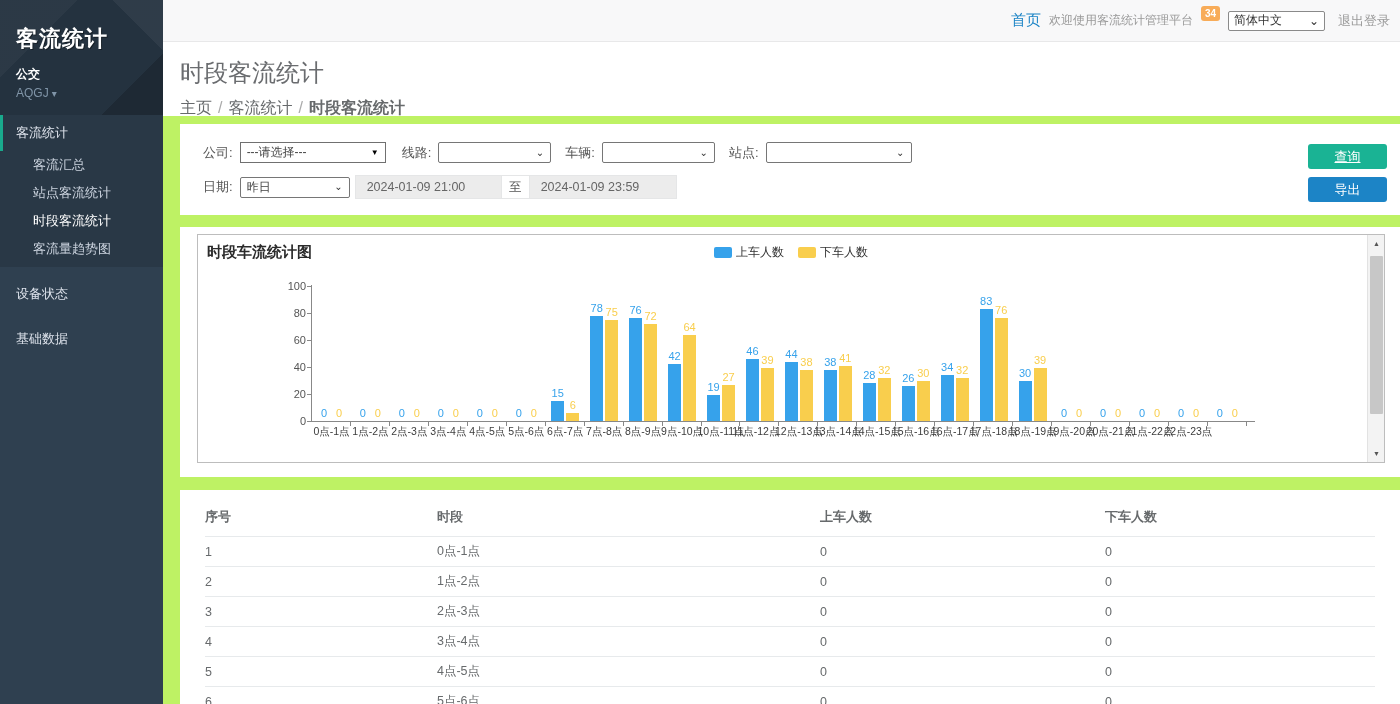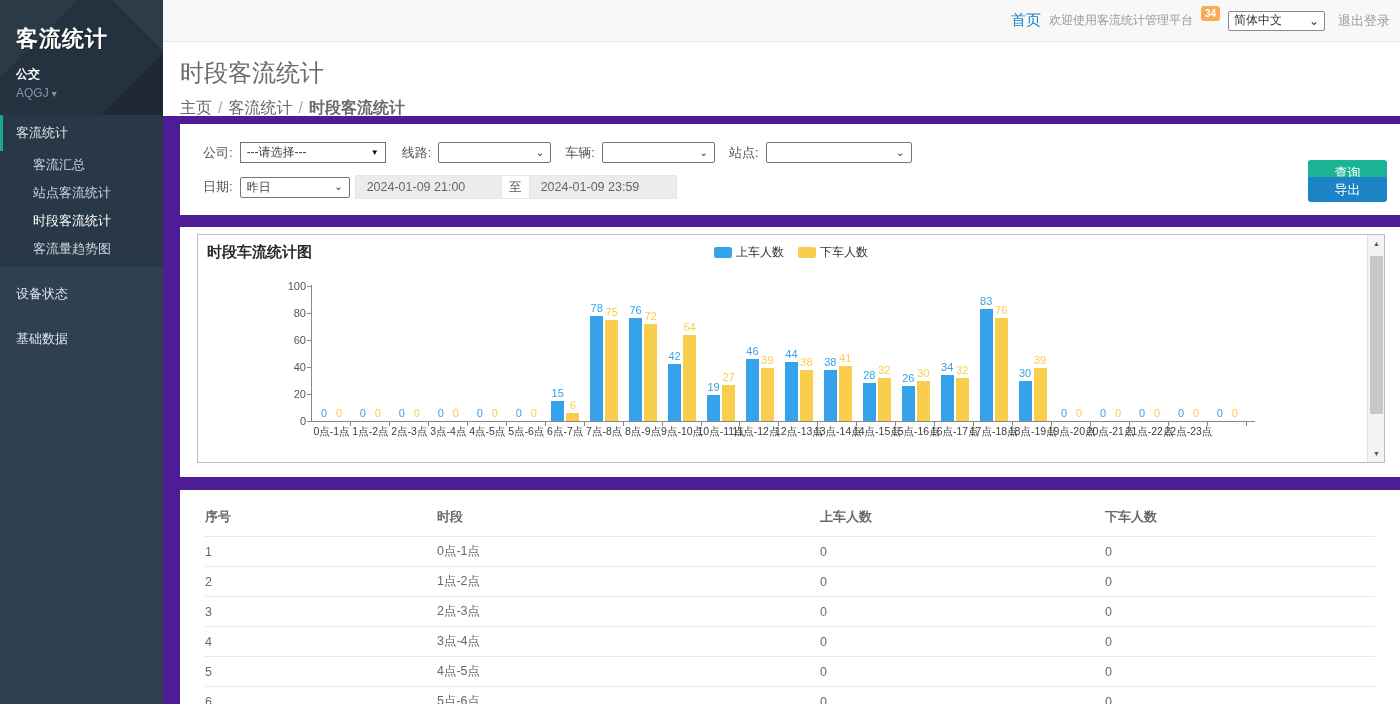--- a/index.html
+++ b/index.html
@@ -35,38 +35,38 @@
   .lang-select { width:97px; height:20px; border:1px solid #8a8a8a; border-radius:2px; background:#fff; display:flex; align-items:center; justify-content:space-between; padding:0 5px; font-size:12px; color:#333; cursor:pointer; }
   .logout-link { color:#999; font-size:13px; margin-left:13px; cursor:pointer; white-space:nowrap; }
 
   .page-heading { background:#fff; padding:15px 0 0 17px; height:74px; flex:none; }
   .page-title { font-size:24px; font-weight:400; color:#6a6c6f; }
   .breadcrumb { font-size:16px; color:#676a6c; margin-top:9px; }
   .breadcrumb .sep { color:#aaa; margin:0 6px; }
   .breadcrumb .current { font-weight:bold; }
   .breadcrumb .link { cursor:pointer; }
 
-  .content { flex:1; padding:8px 0 0 17px; background:#4c1d95; overflow:hidden; }
+  .content { flex:1; padding:8px 0 0 17px; background:#bef264; overflow:hidden; }
 
   
   .filter-card { background:#fff; position:relative; padding:18px 110px 16px 23px; margin-bottom:12px; }
   .f-row { display:flex; align-items:center; }
   .f-row + .f-row { margin-top:12px; }
   .f-label { font-size:13px; color:#555; margin-right:7px; white-space:nowrap; }
   .sel { border:1px solid #767676; border-radius:2px; background:#fff; height:21px; display:flex; align-items:center; justify-content:space-between; padding:0 6px; font-size:12px; color:#444; cursor:pointer; }
   .sel .chev { font-size:10px; color:#333; line-height:1; }
   .sel.square { border-radius:0; border-color:#707070; }
   .sel.square .tri { font-size:8px; color:#000; }
   .gap16 { margin-left:16px; } .gap14 { margin-left:14px; }
   .w146 { width:146px; } .w113 { width:113px; } .w110 { width:110px; }
   .date-input { height:24px; background:#ececec; border:1px solid #e5e6e7; color:#666; font-size:12.5px; display:flex; align-items:center; padding:0 11px; }
   .w147 { width:147px; } .w148 { width:148px; }
   .to-box { height:24px; width:27px; background:#fff; border-top:1px solid #e5e6e7; border-bottom:1px solid #e5e6e7; color:#555; font-size:12.5px; display:flex; align-items:center; justify-content:center; }
   .btn { position:absolute; right:13px; width:79px; height:25px; border:none; border-radius:3px; color:#fff; font-size:13px; cursor:pointer; font-family:inherit; }
-  .btn-query { top:36px; background:#1ab394;text-decoration:underline; }
+  .btn-query { top:20px; background:#1ab394;text-decoration:underline; }
   .btn-export { top:53px; background:#1c84c6; }
 
   
   .chart-card { background:#fff; padding:7px 15px 14px 17px; margin-bottom:13px; }
   .chart-box { position:relative; border:1px solid #bdbdbd; height:229px; background:#fff; overflow:hidden; }
   .chart-title { position:absolute; left:9px; top:8px; font-size:15px; font-weight:bold; color:#2b2b2b; }
   .chart-legend { position:absolute; top:9px; left:50%; transform:translateX(-50%); display:flex; align-items:center; gap:14px; }
   .legend-item { display:flex; align-items:center; gap:4px; font-size:12px; color:#333; }
   .legend-swatch { width:18px; height:11px; border-radius:2px; display:inline-block; }
 

